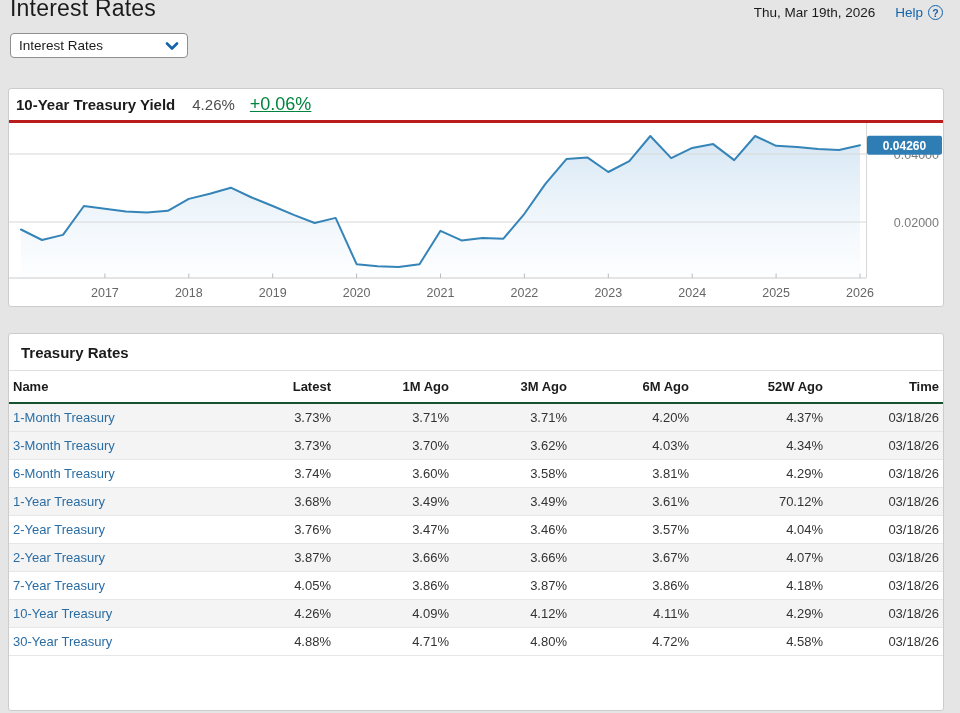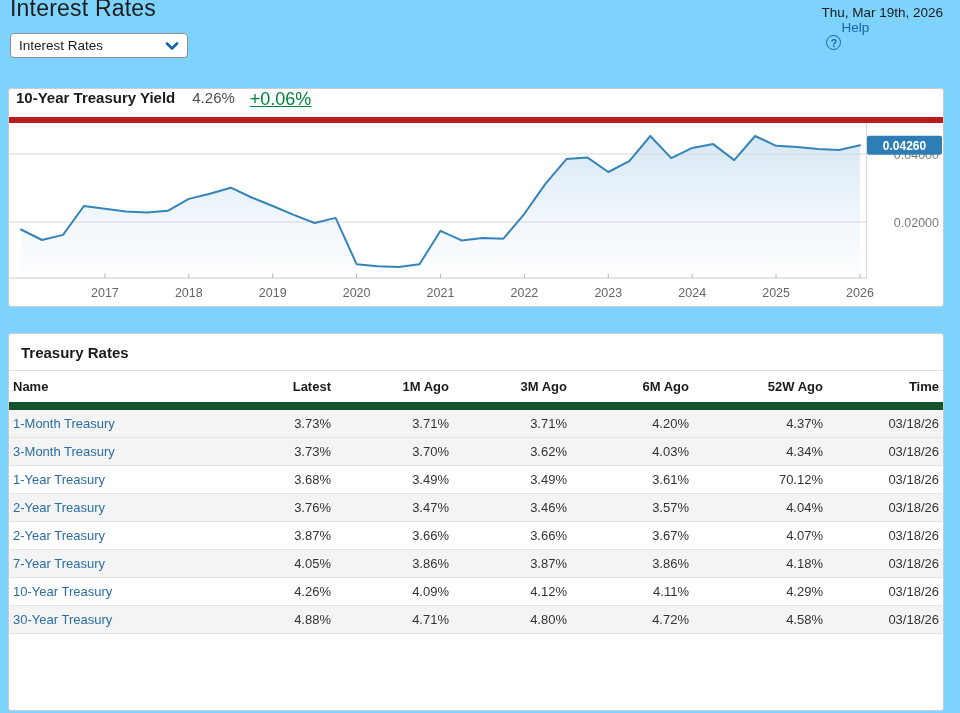--- a/index.html
+++ b/index.html
@@ -1,30 +1,30 @@
 <!DOCTYPE html>
 <html><head>
 <meta charset="utf-8">
 <style>
   * { box-sizing: border-box; }
   html,body { margin:0; padding:0; background:#fff; }
   body {
     width:960px; height:713px; overflow:hidden;
     font-family:"Liberation Sans", sans-serif; color:#222;
   }
-  .page { position:relative; width:960px; height:713px; background:#7dd3fc; }
+  .page { position:relative; width:960px; height:713px; background:#e5e5e5; }
 
   
   .page-title {
     position:absolute; left:10px; top:-5px; margin:0;
     font-size:23px; font-weight:400; color:#1b1b1b; letter-spacing:.2px;
   }
   .header-right {
     position:absolute; top:5px; right:17px;
-    display:flex; align-items:flex-start; font-size:13.5px; color:#1b1b1b;flex-direction:column;
+    display:flex; align-items:center; font-size:13.5px; color:#1b1b1b;
   }
   .help-link { color:#1464ab; margin-left:20px; cursor:pointer; text-decoration:none; }
   .help-icon {
     margin-left:5px; width:15px; height:15px; border:1.6px solid #1464ab;
     border-radius:50%; color:#1464ab; font-weight:bold; font-size:10.5px;
     display:inline-flex; align-items:center; justify-content:center; cursor:pointer;
   }
 
   
   .dropdown {
@@ -35,39 +35,39 @@
   }
   .chevron-down { display:inline-flex; }
 
   
   .card {
     position:absolute; left:8px; width:936px; background:#fff;
     border:1px solid #ccc; border-radius:3px;
   }
   .chart-card { top:88px; height:219px; }
   .chart-title-row {
-    height:34px; border-bottom:6px solid #b91c1c;
-    display:flex; align-items:flex-start; padding:0 7px;
+    height:34px; border-bottom:3px solid #b91c1c;
+    display:flex; align-items:center; padding:0 7px;
   }
   .chart-title  { font-size:15px; font-weight:bold; color:#1b1b1b; }
   .chart-value  { margin-left:17px; font-size:15px; color:#4d4d4d; }
   .chart-change { margin-left:15px; font-size:18px; color:#00833d;text-decoration:underline; }
   .chart-plot { position:absolute; top:34px; left:0; width:934px; height:184px; }
   .chart-plot svg { display:block; }
 
   
   .table-card { top:333px; height:378px; overflow:hidden; }
   .table-title-row {
     padding:10px 12px 9px 12px; font-size:15px; font-weight:bold; color:#1b1b1b;
     border-bottom:1px solid #e0e0e0;
   }
   table.rates-table { width:100%; border-collapse:collapse; table-layout:fixed; font-size:13px; }
   .rates-table thead th {
     font-weight:bold; color:#1b1b1b; text-align:right;
-    padding:8px 8px; border-bottom:8px solid #14532d; white-space:nowrap;
+    padding:8px 8px; border-bottom:2px solid #14532d; white-space:nowrap;
   }
   .rates-table thead th.col-name { text-align:left; padding-left:4px; }
   .rates-table thead th.col-time { padding-right:4px; }
   .rates-table tbody td {
     padding:6px 8px; text-align:right; color:#333;
     border-bottom:1px solid #e6e6e6; white-space:nowrap;
   }
   .rates-table tbody td.col-name { text-align:left; padding-left:4px; }
   .rates-table tbody td.col-time { padding-right:4px; }
   .rates-table tbody tr:nth-child(even) td,
@@ -180,20 +180,29 @@
           <tr>
             <td class="col-name"><a class="name-link">3-Month Treasury</a></td>
             <td class="col-num">3.73%</td>
             <td class="col-num">3.70%</td>
             <td class="col-num">3.62%</td>
             <td class="col-num">4.03%</td>
             <td class="col-num">4.34%</td>
             <td class="col-time">03/18/26</td>
           </tr>
           <tr>
+            <td class="col-name"><a class="name-link">6-Month Treasury</a></td>
+            <td class="col-num">3.74%</td>
+            <td class="col-num">3.60%</td>
+            <td class="col-num">3.58%</td>
+            <td class="col-num">3.81%</td>
+            <td class="col-num">4.29%</td>
+            <td class="col-time">03/18/26</td>
+          </tr>
+          <tr>
             <td class="col-name"><a class="name-link">1-Year Treasury</a></td>
             <td class="col-num">3.68%</td>
             <td class="col-num">3.49%</td>
             <td class="col-num">3.49%</td>
             <td class="col-num">3.61%</td>
             <td class="col-num">70.12%</td>
             <td class="col-time">03/18/26</td>
           </tr>
           <tr>
             <td class="col-name"><a class="name-link">2-Year Treasury</a></td>

